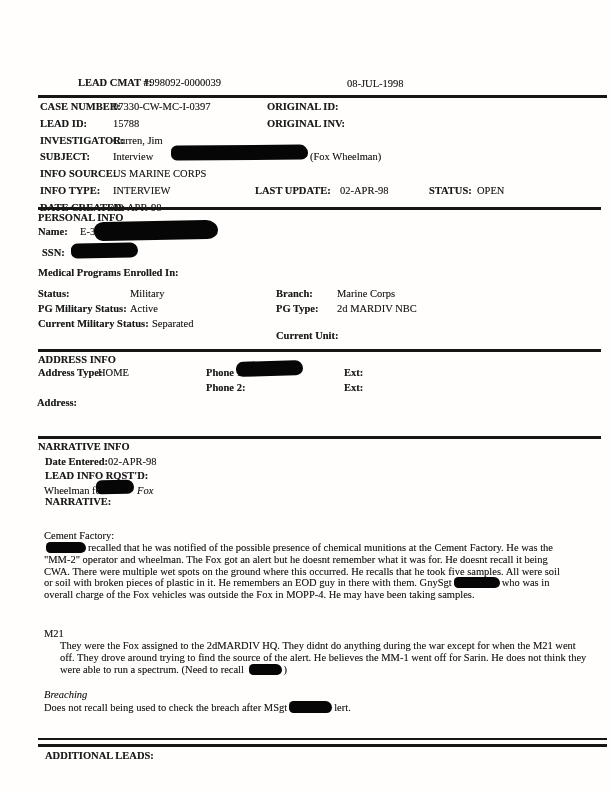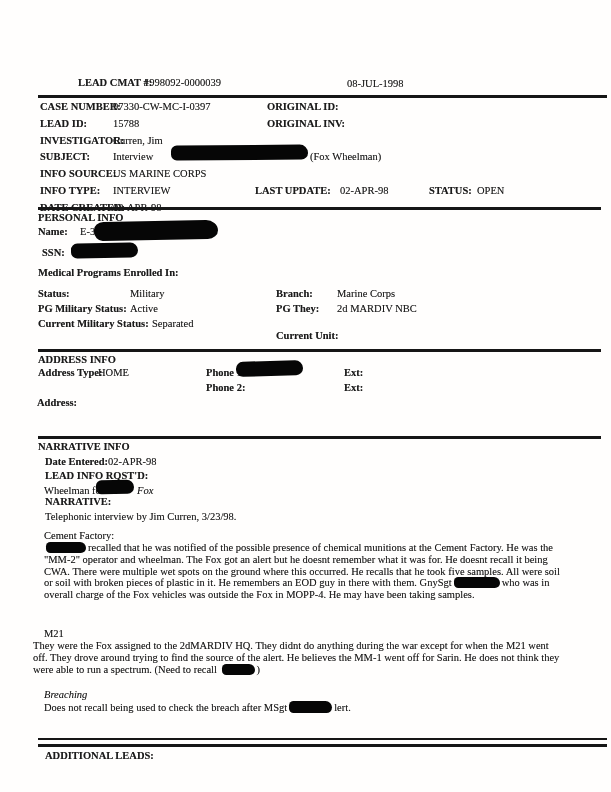--- a/index.html
+++ b/index.html
@@ -70,21 +70,21 @@
 
   <span class="abs t b" style="left:38px;top:267px;">Medical Programs Enrolled In:</span>
 
   <span class="abs t b" style="left:38px;top:288px;">Status:</span>
   <span class="abs t" style="left:130px;top:288px;">Military</span>
   <span class="abs t b" style="left:276px;top:288px;">Branch:</span>
   <span class="abs t" style="left:337px;top:288px;">Marine Corps</span>
 
   <span class="abs t b" style="left:38px;top:303px;">PG Military Status:</span>
   <span class="abs t" style="left:130px;top:303px;">Active</span>
-  <span class="abs t b" style="left:276px;top:303px;">PG They:</span>
+  <span class="abs t b" style="left:276px;top:303px;">PG Type:</span>
   <span class="abs t" style="left:337px;top:303px;">2d MARDIV NBC</span>
 
   <span class="abs t b" style="left:38px;top:318px;">Current Military Status:</span>
   <span class="abs t" style="left:152px;top:318px;">Separated</span>
 
   <span class="abs t b" style="left:276px;top:330px;">Current Unit:</span>
 
   <div class="rule" style="left:38px;top:349px;width:563px;height:3px;"></div>
 
   <span class="abs t b" style="left:38px;top:354px;">ADDRESS INFO</span>
@@ -101,29 +101,28 @@
 
   <div class="rule" style="left:38px;top:436px;width:563px;height:3px;"></div>
 
   <span class="abs t b" style="left:38px;top:441px;">NARRATIVE INFO</span>
   <span class="abs t" style="left:45px;top:456px;"><span class="b">Date Entered:</span><span>02-APR-98</span></span>
   <span class="abs t b" style="left:45px;top:470px;">LEAD INFO RQST'D:</span>
   <span class="abs t" style="left:44px;top:485px;">Wheelman for</span>
   <div class="redact" style="left:96px;top:480px;width:38px;height:14px;border-radius:6px 8px 7px 6px;transform:rotate(-1.5deg);"></div>
   <span class="abs t" style="left:137px;top:485px;font-style:italic;">Fox</span>
   <span class="abs t b" style="left:45px;top:496px;">NARRATIVE:</span>
-  <span class="abs t" style="left:45px;top:511px;">Telephonic interview by Jim Curren, 3/23/98.</span>
 
   <span class="abs t" style="left:44px;top:530px;">Cement Factory:</span>
   <div class="para" style="left:44px;top:542px;width:526px;">
     <span class="ri" style="width:40px;"></span><span>recalled that he was notified of the possible presence of chemical munitions at the Cement Factory.  He was the "MM-2" operator and wheelman.  The Fox got an alert but he doesnt remember what it was for.  He doesnt recall it being CWA.  There were multiple wet spots on the ground where this occurred. He recalls that he took five samples.  All were soil or soil with broken pieces of plastic in it.  He remembers an EOD guy in there with them. GnySgt</span><span class="ri" style="width:46px;"></span><span>who was in overall charge of the Fox vehicles was outside the Fox in MOPP-4.  He may have been taking samples.</span>
   </div>
 
   <span class="abs t" style="left:44px;top:628px;">M21</span>
-  <div class="para" style="left:33px;top:640px;width:529px;">
+  <div class="para" style="left:60px;top:640px;width:529px;">
     <span>They were the Fox assigned to the 2dMARDIV HQ.  They didnt do anything during the war except for when the M21 went off.  They drove around trying to find the source of the alert.  He believes the MM-1 went off for Sarin.  He does not think they were able to run a spectrum.  (Need to recall </span><span class="ri" style="width:33px;"></span><span>)</span>
   </div>
 
   <span class="abs t" style="left:44px;top:689px;font-style:italic;">Breaching</span>
   <div class="para" style="left:44px;top:701px;width:529px;">
     <span>Does not recall being used to check the breach after MSgt</span><span class="ri" style="width:43px;height:12px;"></span><span>lert.</span>
   </div>
 
   <div class="rule" style="left:38px;top:738px;width:569px;height:2px;"></div>
   <div class="rule" style="left:38px;top:744px;width:569px;height:3px;"></div>

